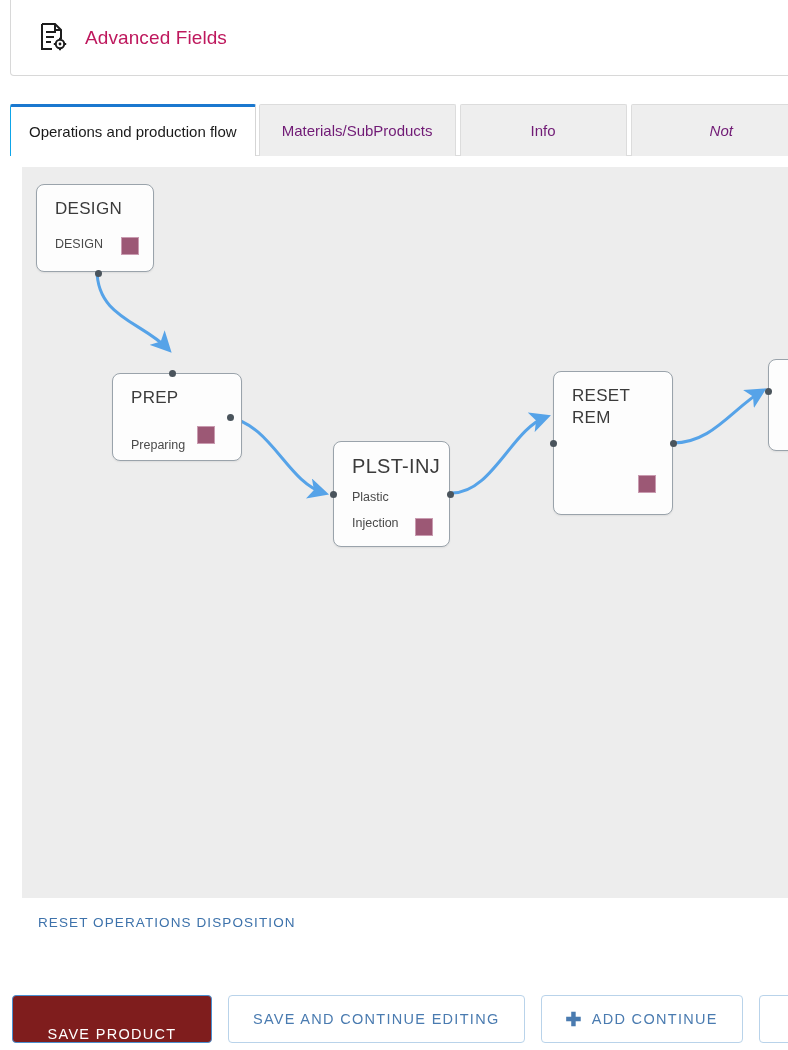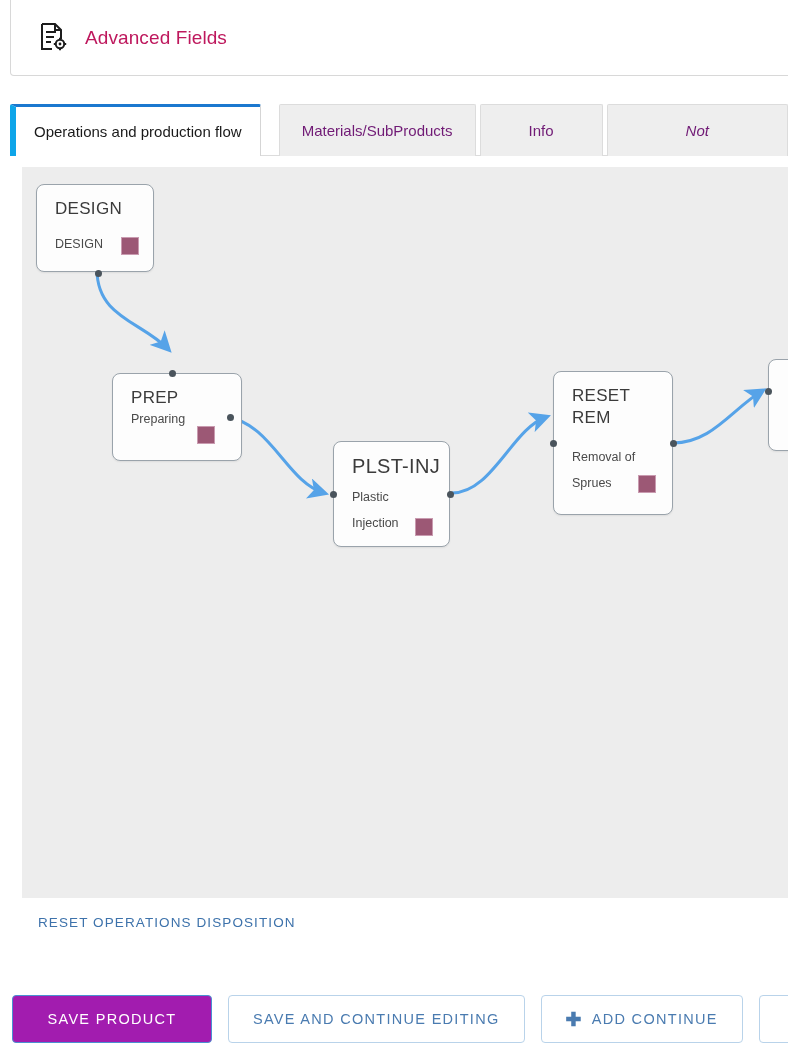--- a/index.html
+++ b/index.html
@@ -49,25 +49,25 @@
     display: flex; align-items: center; justify-content: center;
     font-size: 15px;
     color: #701a75;
     padding: 0 22px;
     border-radius: 2px 2px 0 0;
     white-space: nowrap;
   }
   .tab.active {
     background: #ffffff;
     border-top: 3px solid #1b78cf;
-    border-left: 6px solid #0ea5e9;
+    border-left: 1px solid #0ea5e9;
     border-right: 1px solid #d5d5d5;
     color: #1a1a1a;
     padding: 0 18px;
-    margin-right: 18px;
+    margin-right: 3px;
     position: relative;
     z-index: 3;
   }
   #tab-strip-line {
     position: absolute;
     left: 10px; top: 155px;
     width: 790px; height: 1px;
     background: #dcdcdc;
   }
 
@@ -143,24 +143,25 @@
     display: flex; align-items: center; justify-content: center;
     gap: 9px;
     border-radius: 4px;
     font-size: 14.5px;
     letter-spacing: 1.3px;
     white-space: nowrap;
     cursor: pointer;
     padding: 0 24px;
   }
   .btn-primary {
-    background: #a21caf;
+    background: #7f1d1d;
     color: #ffffff;
     border: 1px solid #4a90d1;
     min-width: 200px;
+    align-items: flex-end;
   }
   .btn-outline {
     background: #ffffff;
     color: #4a7bb0;
     border: 1px solid #b9d3ea;
   }
   .plus-icon {
     font-size: 19px; line-height: 1;
     color: #4a7bb0; font-weight: 700;
   }
@@ -189,21 +190,21 @@
       </svg>
     </span>
     <span id="header-title">Advanced Fields</span>
   </div>
 </div>
 
 <div id="tab-strip-line"></div>
 <div id="tabs">
   <div class="tab active">Operations and production flow</div>
   <div class="tab">Materials/SubProducts</div>
-  <div class="tab" style="padding:0 48px;">Info</div>
+  <div class="tab" style="padding:0 70px;">Info</div>
   <div class="tab" style="padding:0 78px;font-style:italic;">Not</div>
 </div>
 
 <div id="flow-canvas">
 
   <svg id="flow-svg" width="766" height="731">
     <defs>
       <marker id="arrow" viewBox="0 0 12 12" refX="9" refY="6" markerWidth="7" markerHeight="7" orient="auto-start-reverse">
         <path d="M 0 0 L 12 6 L 0 12 L 3 6 z" fill="#56a3e8"></path>
       </marker>
@@ -220,37 +221,36 @@
 
   <div class="node" style="left:14px; top:17px; width:118px; height:88px;">
     <div class="node-title">DESIGN</div>
     <div class="node-sub" style="top:46px;">DESIGN</div>
     <div class="node-badge" style="left:84px; top:52px;"></div>
     <div class="port" style="left:58px; top:85px;"></div>
   </div>
 
   <div class="node" style="left:90px; top:206px; width:130px; height:88px;">
     <div class="node-title">PREP</div>
-    <div class="node-sub" style="top:32px;">Preparing</div>
+    <div class="node-sub" style="top:58px;">Preparing</div>
     <div class="node-badge" style="left:84px; top:52px;"></div>
     <div class="port" style="left:56px; top:-4px;"></div>
     <div class="port" style="left:114px; top:40px;"></div>
   </div>
 
   <div class="node" style="left:311px; top:274px; width:117px; height:106px;">
     <div class="node-title" style="font-size:20px;">PLST-INJ</div>
     <div class="node-sub" style="top:42px; width:58px;">Plastic Injection</div>
     <div class="node-badge" style="left:81px; top:76px;"></div>
     <div class="port" style="left:-4px; top:49px;"></div>
     <div class="port" style="left:113px; top:49px;"></div>
   </div>
 
   <div class="node" style="left:531px; top:204px; width:120px; height:144px;">
     <div class="node-title" style="width:60px;">RESET REM</div>
-    <div class="node-sub" style="top:72px; width:74px;">Removal of Sprues</div>
     <div class="node-badge" style="left:84px; top:103px;"></div>
     <div class="port" style="left:-4px; top:68px;"></div>
     <div class="port" style="left:116px; top:68px;"></div>
   </div>
 
   <div class="node" style="left:746px; top:192px; width:120px; height:92px;">
     <div class="port" style="left:-4px; top:28px;"></div>
   </div>
 </div>
 

